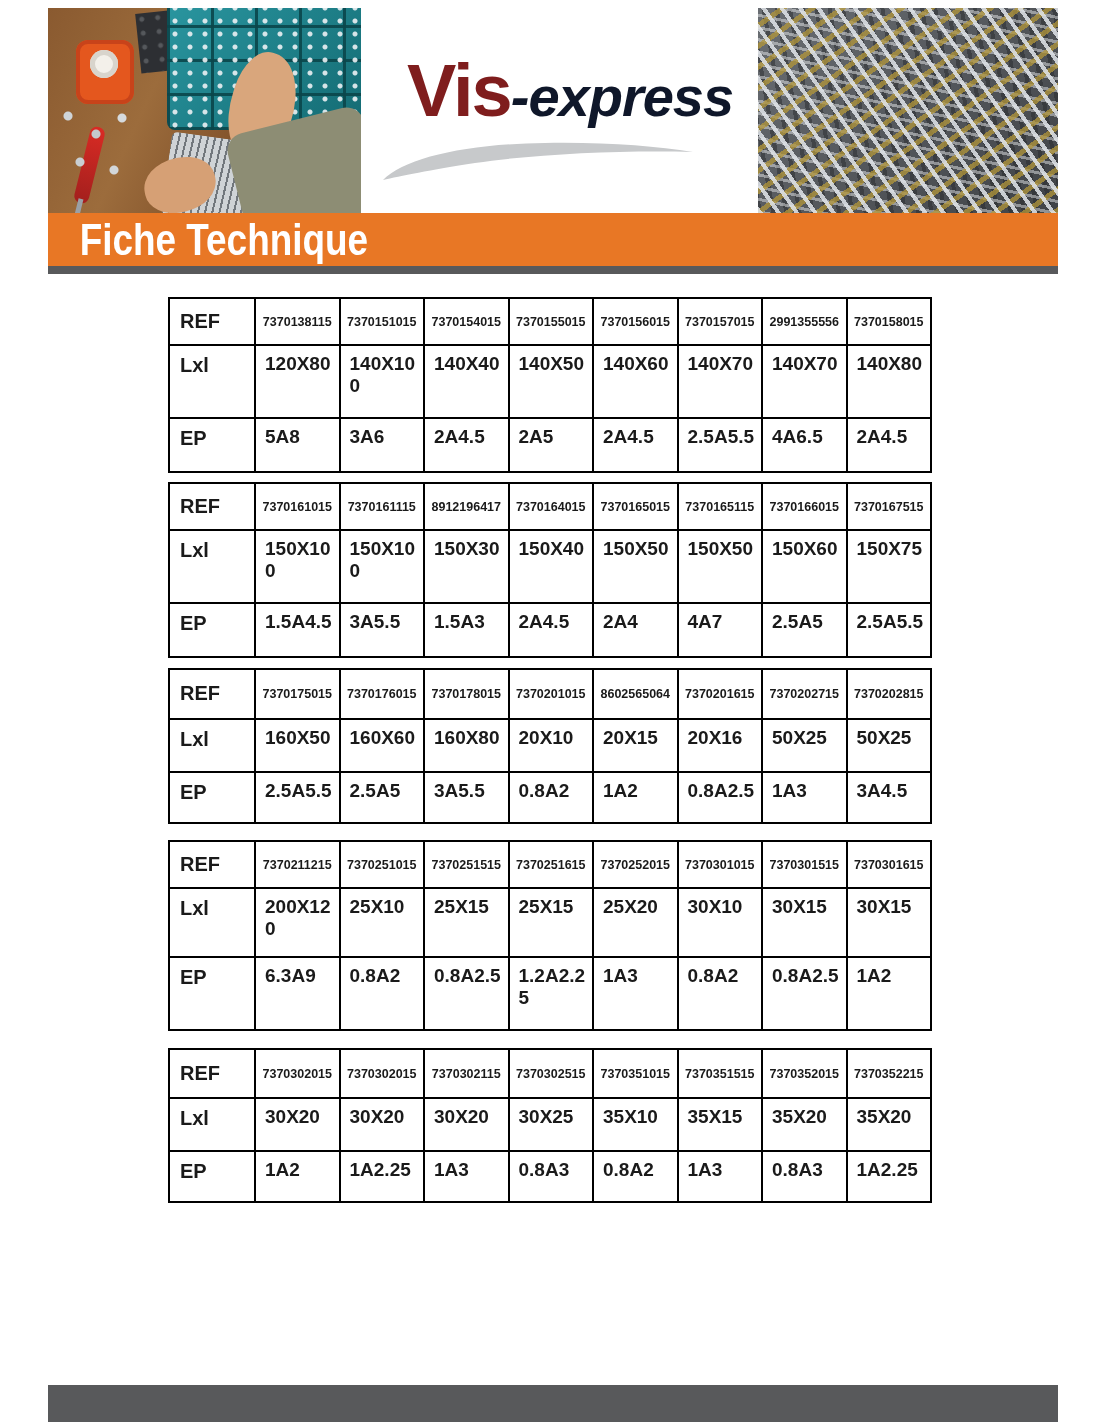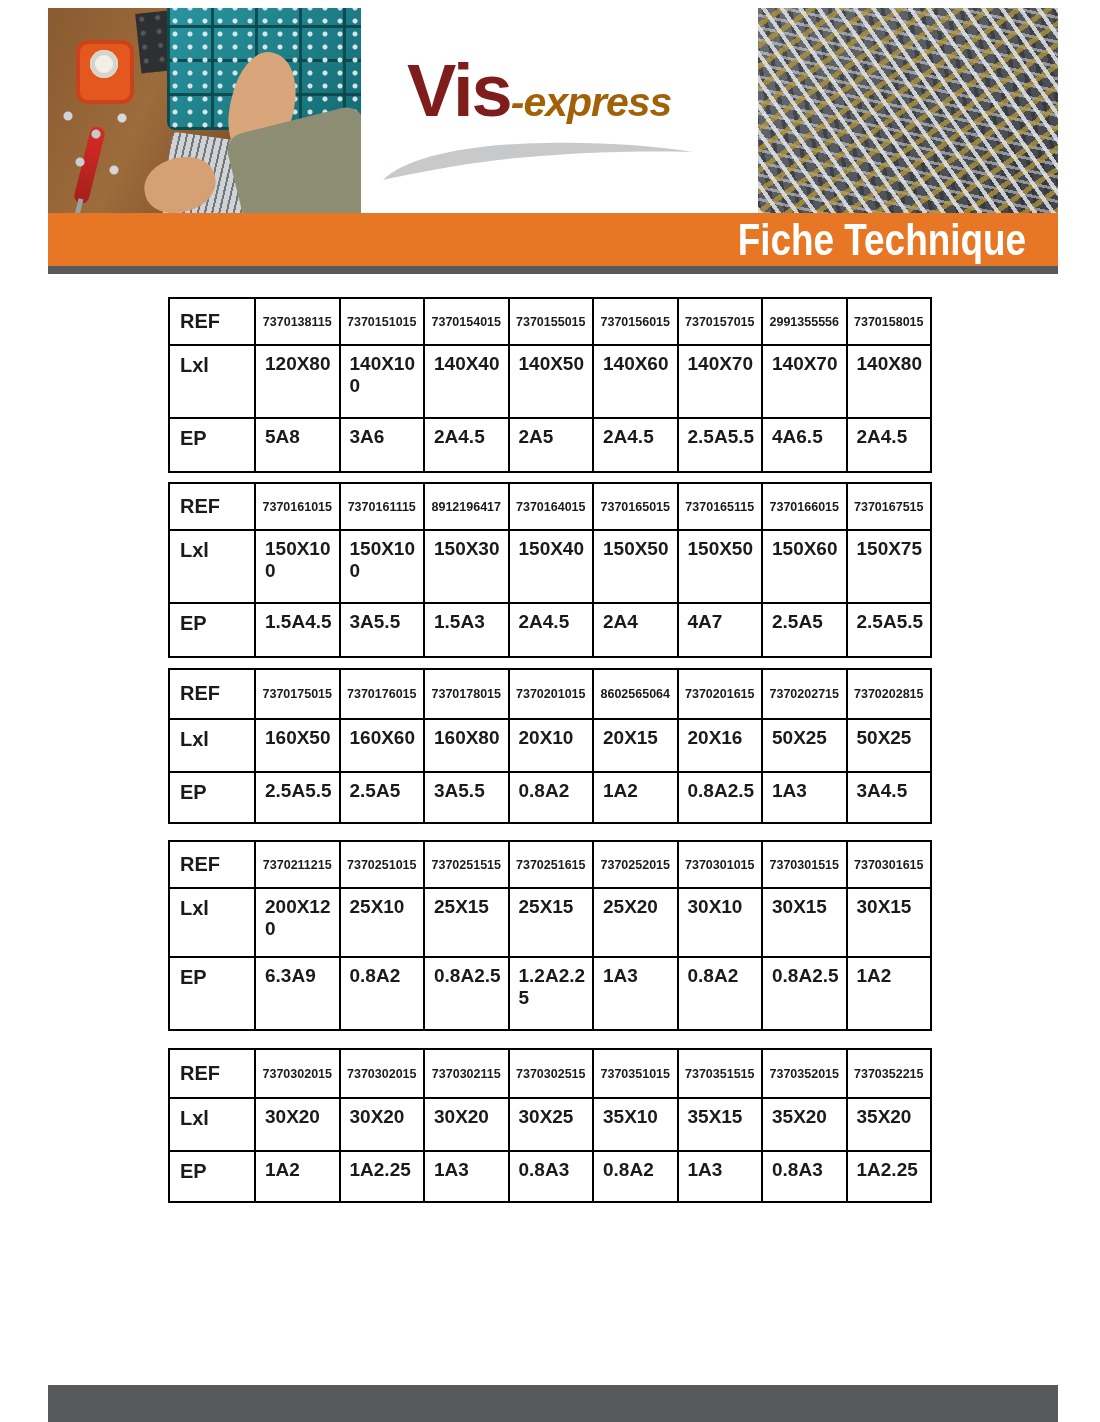--- a/index.html
+++ b/index.html
@@ -42,24 +42,24 @@
     background-image:
       radial-gradient(circle at 12px 12px, #cfd4d8 4px, rgba(0,0,0,0) 5px),
       radial-gradient(circle at 40px 30px, #c4c9cd 4px, rgba(0,0,0,0) 5px),
       radial-gradient(circle at 66px 14px, #d6dadd 4px, rgba(0,0,0,0) 5px),
       radial-gradient(circle at 24px 58px, #c9ced2 4px, rgba(0,0,0,0) 5px),
       radial-gradient(circle at 58px 66px, #d2d6d9 4px, rgba(0,0,0,0) 5px);}
   
   .logo{position:absolute;left:361px;top:8px;width:397px;height:205px;background:#ffffff;}
   .logo-text{position:absolute;left:46px;top:40px;white-space:nowrap;}
   .logo-vis{font-size:74px;font-weight:bold;color:#7f1d1d;letter-spacing:-2px;}
-  .logo-express{font-size:41px;font-weight:bold;font-style:italic;color:#a16207;letter-spacing:-1px;}
+  .logo-express{font-size:56px;font-weight:bold;font-style:italic;color:#0f172a;letter-spacing:-1px;}
   .swoosh{position:absolute;left:14px;top:128px;}
   
-  .banner{position:absolute;left:48px;top:213px;width:1010px;height:53px;background:#E87725;display:flex;align-items:center;justify-content:flex-end;}
+  .banner{position:absolute;left:48px;top:213px;width:1010px;height:53px;background:#E87725;display:flex;align-items:center;justify-content:flex-start;}
   .banner-title{color:#ffffff;font-weight:bold;font-size:45px;transform:scaleX(0.82);letter-spacing:0;}
   .divider{position:absolute;left:48px;top:266px;width:1010px;height:8px;background:#58595B;}
   .footer{position:absolute;left:48px;top:1385px;width:1010px;height:37px;background:#58595B;}
   
   .spec-table{position:absolute;left:168px;width:764px;border-collapse:collapse;table-layout:fixed;}
   .spec-table td{border:2px solid #000;background:#fff;font-weight:bold;color:#1a1a1a;overflow:hidden;}
   .spec-table col.c-lbl{width:86px;}
   td.lbl{padding-left:10px;font-size:20px;vertical-align:top;padding-top:8px;margin-left:48px;}
   tr.r-ref td.lbl{vertical-align:middle;padding-top:0;}
   td.ref{font-size:12.5px;text-align:center;vertical-align:middle;letter-spacing:0;}

